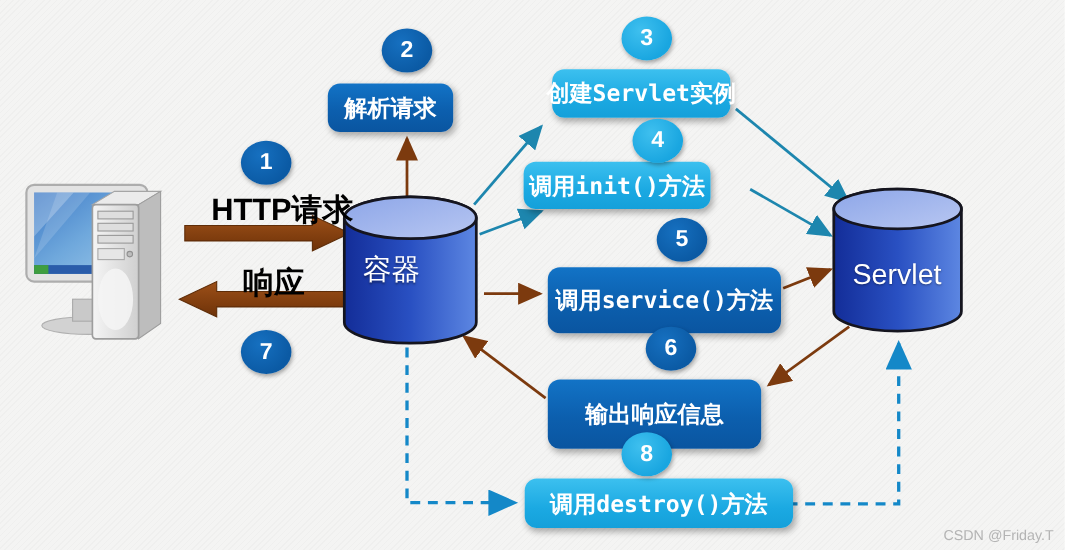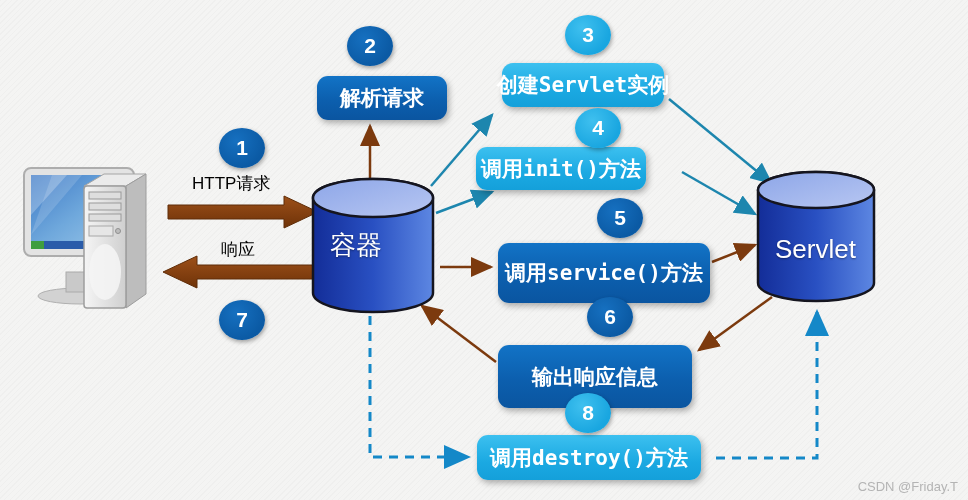--- a/index.html
+++ b/index.html
@@ -25,21 +25,21 @@
   .box{
     display:flex; align-items:center; justify-content:center;
     color:#fff; font-weight:bold; font-size:21px;
     font-family:"DejaVu Sans Mono","Liberation Sans",sans-serif;
     border-radius:11px;
     box-shadow:2px 3px 6px rgba(0,0,0,0.30);
     white-space:nowrap;
   }
   .box.dark{background:linear-gradient(180deg,#1273c6 0%, #0c5fae 55%, #0a55a0 100%);}
   .box.light{background:linear-gradient(180deg,#3cc0ef 0%, #1ba9e2 60%, #14a0da 100%);}
-  .flow-label{font-weight:normal; color:#000; font-size:17px; white-space:nowrap;text-align:right;}
+  .flow-label{font-weight:bold; color:#000; font-size:28px; white-space:nowrap;text-align:right;}
   .cyl-label{
     color:#fff; font-size:26px; font-weight:normal;
     text-shadow:0 1px 2px rgba(0,0,0,0.4); white-space:nowrap;
   }
   #watermark{right:10px; bottom:6px; font-size:13px; color:#b4b4b4;margin-left:16px;}
   svg{display:block;}
 </style>
 </head>
 <body>
 
@@ -139,26 +139,26 @@
       <linearGradient id="cylTop2" x1="0" y1="0" x2="1" y2="1">
         <stop offset="0" stop-color="#8da6e8"></stop>
           <stop offset="1" stop-color="#b8c7f2"></stop>
       </linearGradient>
     </defs>
     <path d="M2,20 L2,113 A58,18 0 0 0 118,113 L118,20 A58,18 0 0 0 2,20 Z" fill="url(#cylBody2)" stroke="#15151f" stroke-width="2.5"></path>
     <ellipse cx="60" cy="20" rx="58" ry="18" fill="url(#cylTop2)" stroke="#15151f" stroke-width="2.5"></ellipse>
   </svg>
   <div class="abs cyl-label" style="left:775px;top:234px;">Servlet</div>
 
-  <div class="abs box dark" style="left:317px;top:76px;width:130px;height:44px;">解析请求</div>
+  <div class="abs box dark" style="left:298px;top:76px;width:114px;height:44px;">解析请求</div>
   <div class="abs box light" style="left:502px;top:63px;width:162px;height:44px;">创建Servlet实例</div>
   <div class="abs box light" style="left:476px;top:147px;width:170px;height:43px;">调用init()方法</div>
   <div class="abs box dark" style="left:498px;top:243px;width:212px;height:60px;">调用service()方法</div>
   <div class="abs box dark" style="left:498px;top:345px;width:194px;height:63px;">输出响应信息</div>
-  <div class="abs box light" style="left:477px;top:435px;width:224px;height:45px;">调用destroy()方法</div>
+  <div class="abs box light" style="left:477px;top:435px;width:244px;height:45px;">调用destroy()方法</div>
 
   <div class="abs badge dark" style="left:219px;top:128px;">1</div>
   <div class="abs badge dark" style="left:347px;top:26px;">2</div>
   <div class="abs badge light" style="left:565px;top:15px;">3</div>
   <div class="abs badge light" style="left:575px;top:108px;">4</div>
   <div class="abs badge dark" style="left:597px;top:198px;">5</div>
   <div class="abs badge dark" style="left:587px;top:297px;">6</div>
   <div class="abs badge dark" style="left:219px;top:300px;">7</div>
   <div class="abs badge light" style="left:565px;top:393px;">8</div>
 

